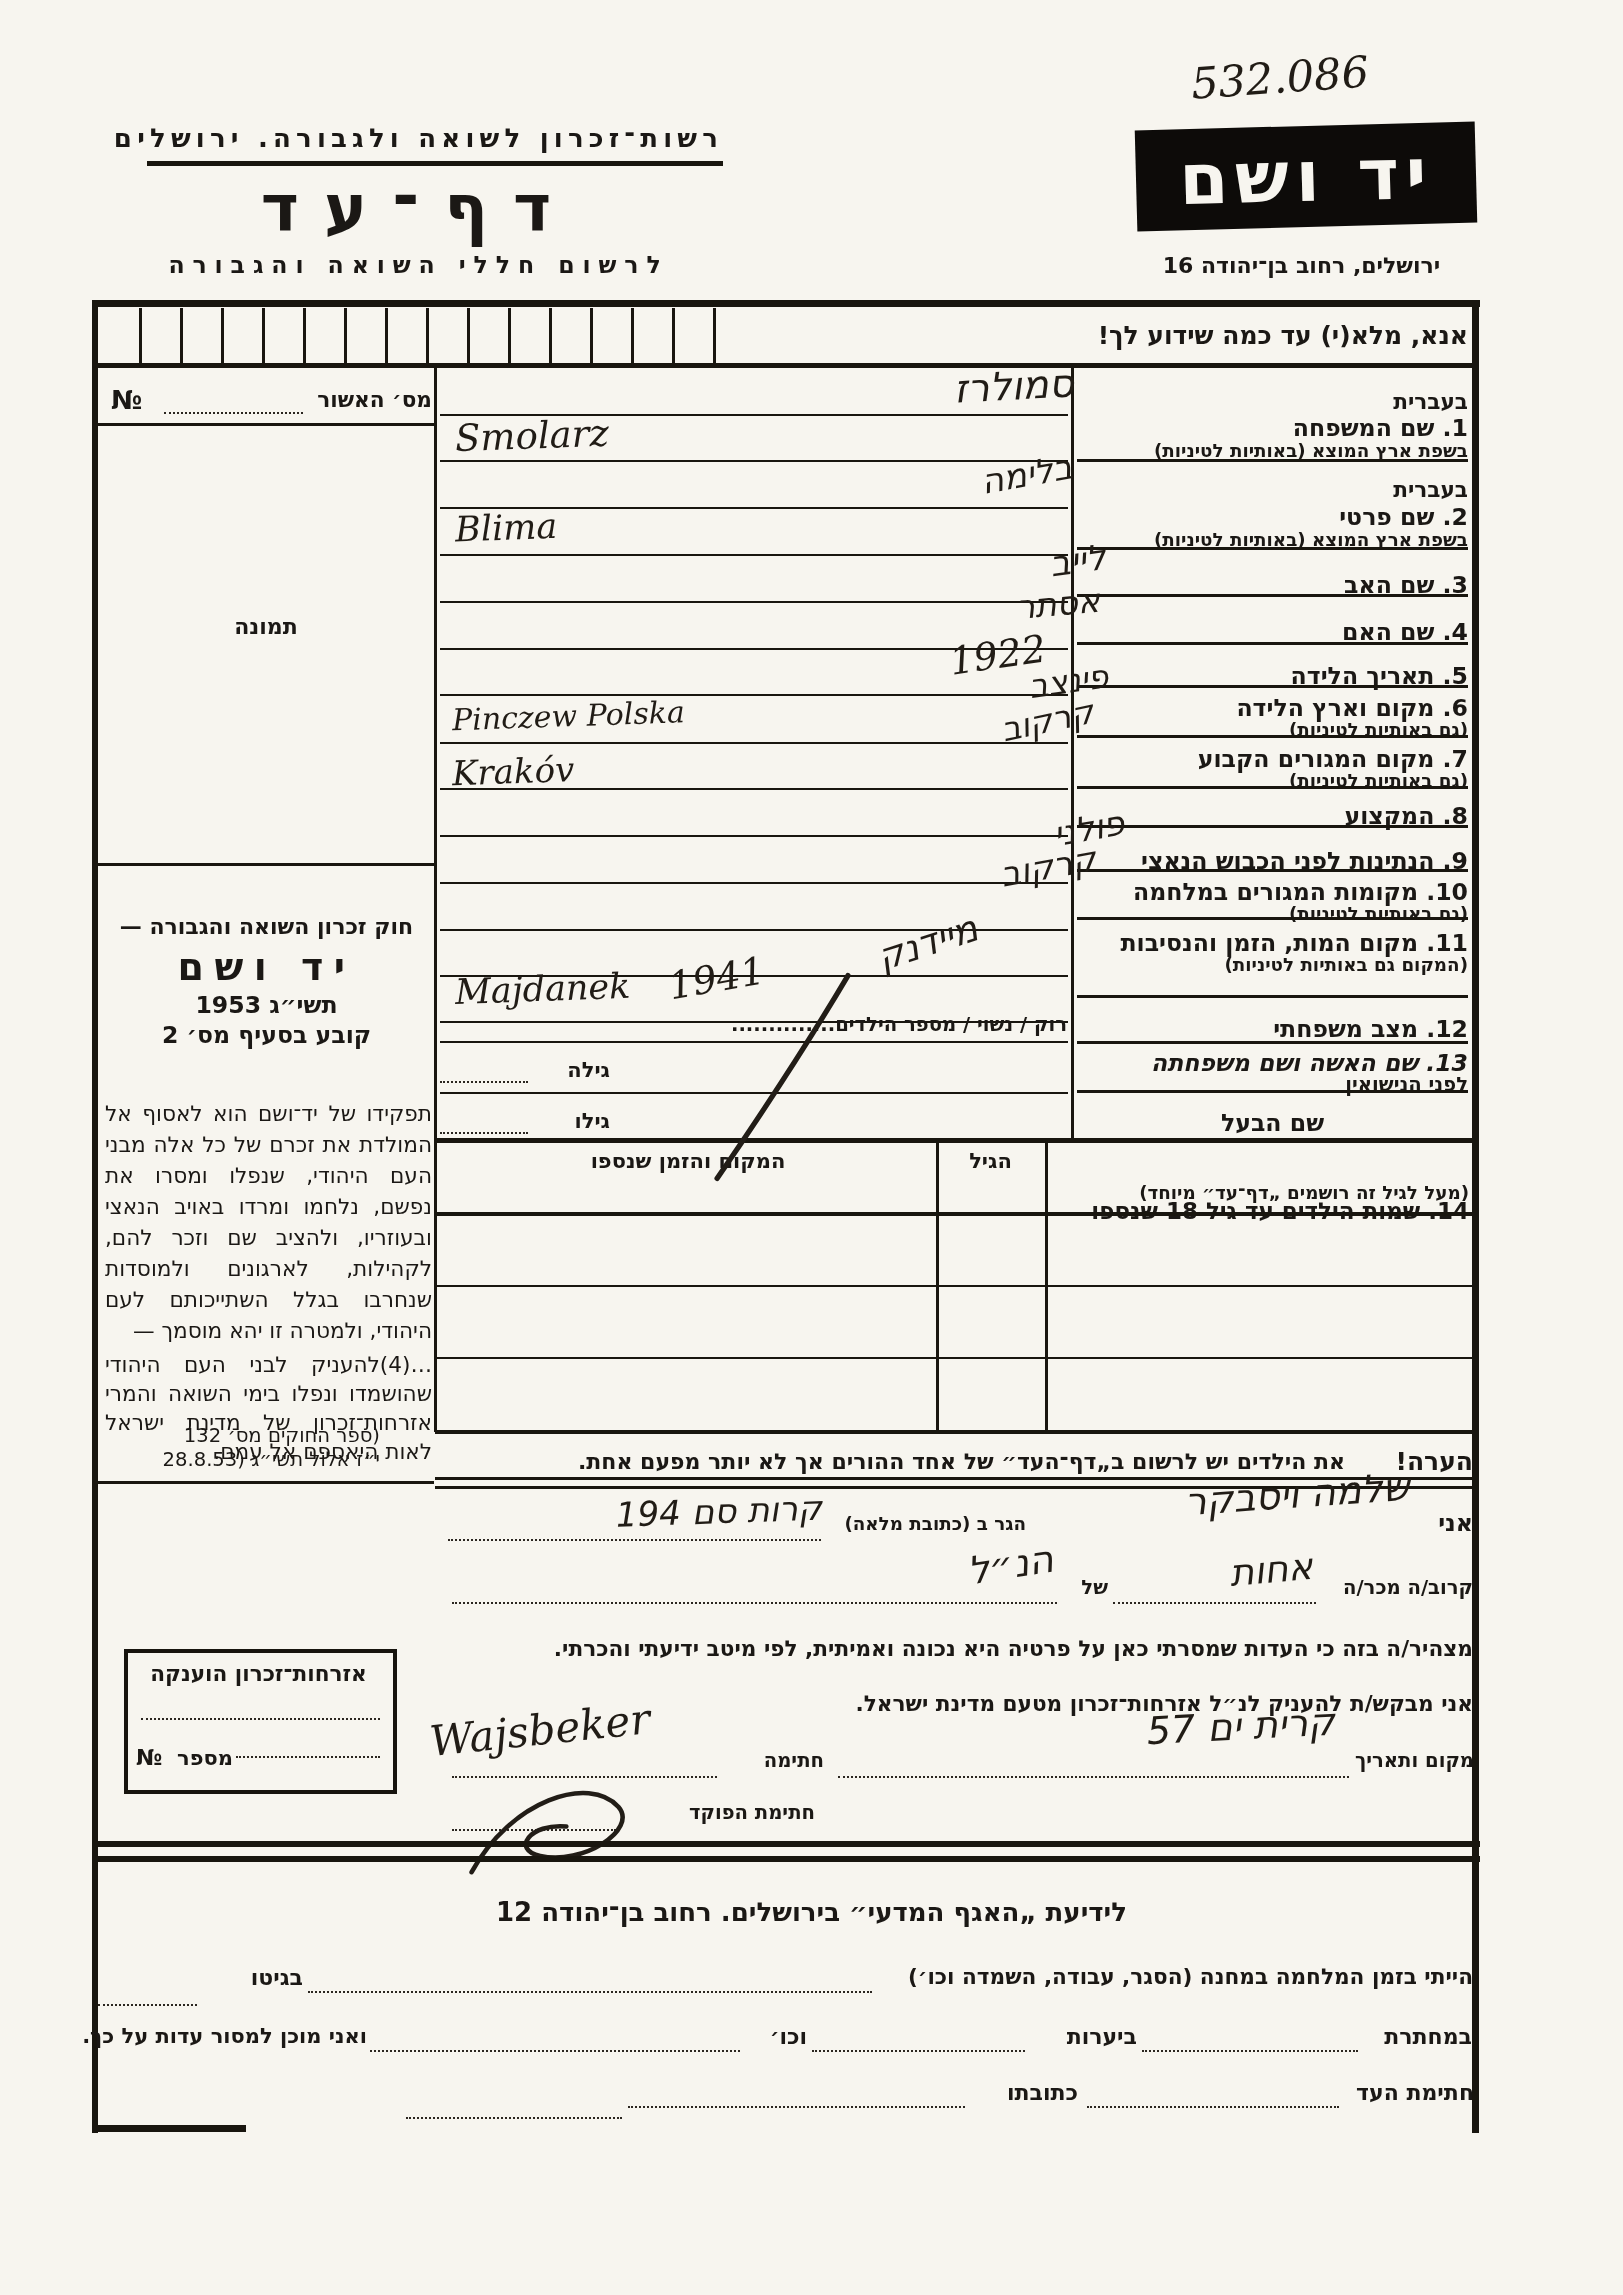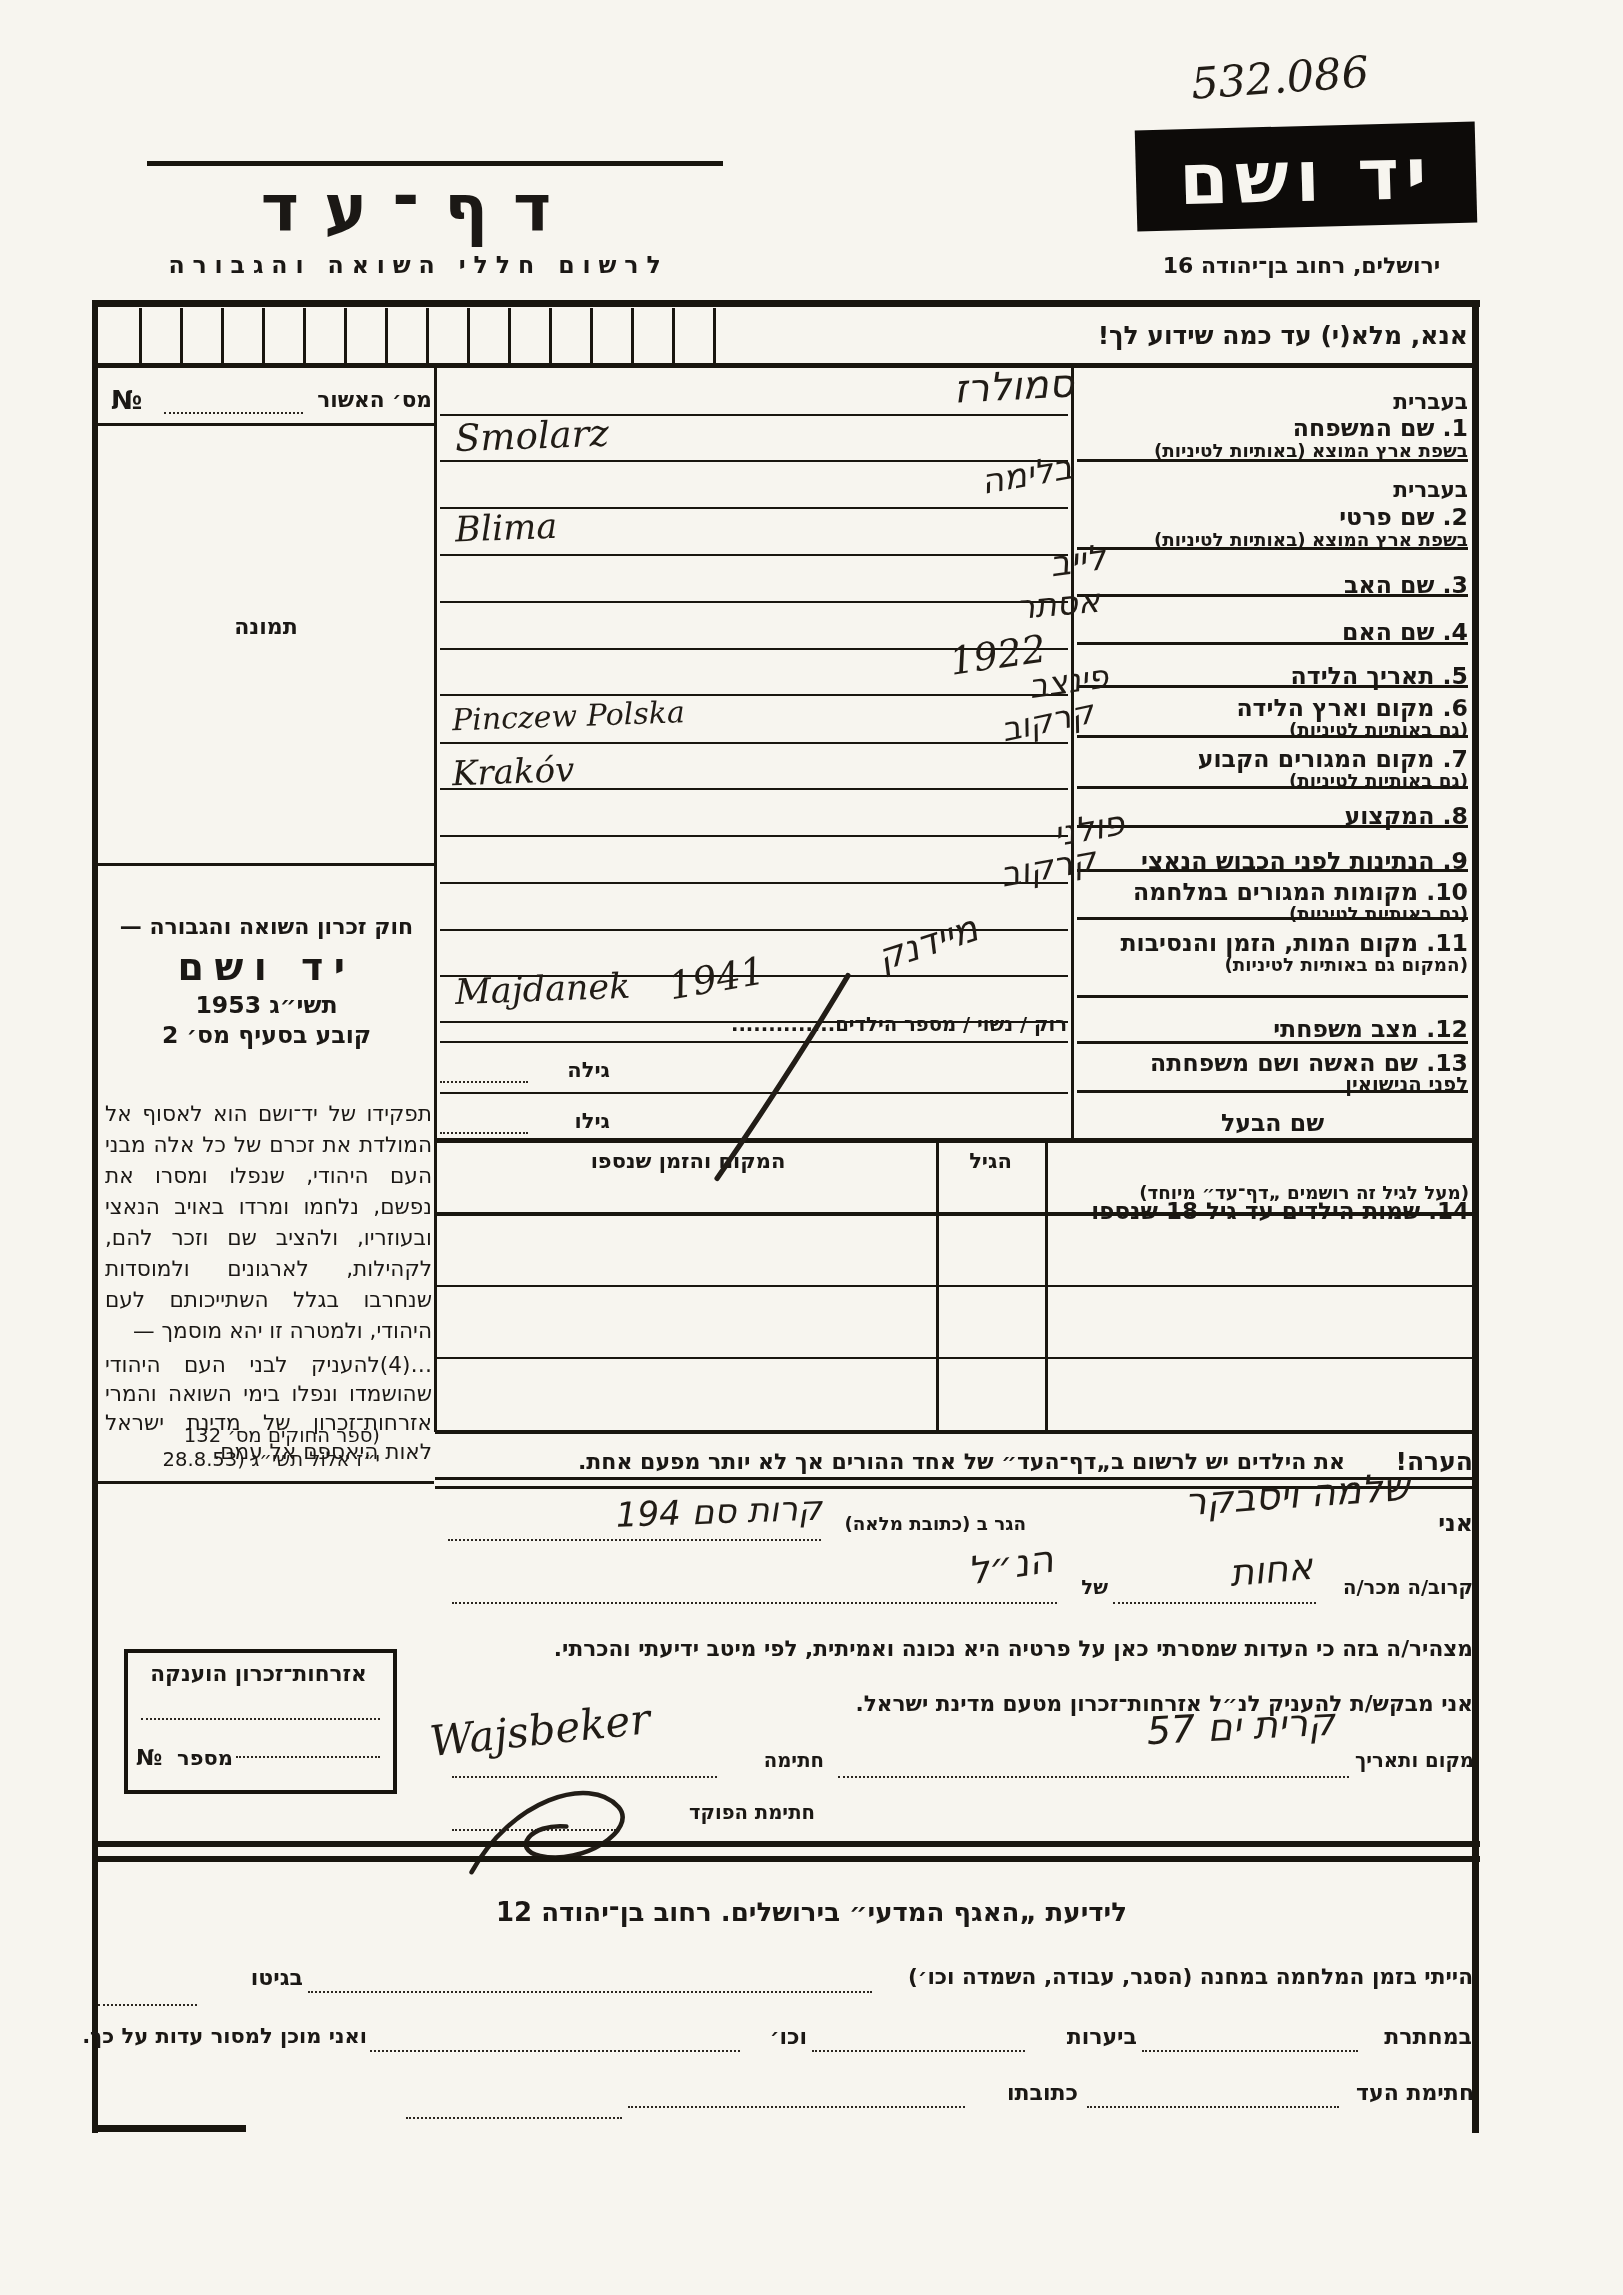--- a/index.html
+++ b/index.html
@@ -20,20 +20,21 @@
   #logo-box{position:absolute;background:#0d0b09;display:flex;align-items:center;justify-content:center;transform:rotate(-1.5deg);}
   #citz-box{position:absolute;border:4.6px solid #17140e;}
 </style>
 </head>
 <body>
 
 <div id="page">
 
   <div class="hw" style="left:1191px;top:52px;width:196px;font-size:43px;transform:rotate(-4deg);" dir="ltr">532.086</div>
 
+  <div class="t b c" style="left:111px;top:123px;width:615px;font-size:26px;letter-spacing:5.2px;" dir="rtl">רשות־זכרון לשואה ולגבורה. ירושלים</div>
   <div class="ln" style="left:147px;top:161px;width:576px;height:5.2px;"></div>
   <div class="t b c" style="left:111px;top:171px;width:615px;font-size:65px;letter-spacing:25px;" dir="rtl">דף־עד</div>
   <div class="t b c" style="left:111px;top:251px;width:615px;font-size:23.6px;letter-spacing:7.9px;" dir="rtl">לרשום חללי השואה והגבורה</div>
 
   <div id="logo-box" style="left:1136px;top:126px;width:340px;height:101px;">
     <span class="b" style="color:#f7f5ef;font-size:71px;letter-spacing:6.5px;" dir="rtl">יד ושם</span>
   </div>
   <div class="t b c" style="left:1123px;top:253px;width:357px;font-size:22px;" dir="rtl">ירושלים, רחוב בן־יהודה 16</div>
 
   <div class="ln" style="left:92px;top:300px;width:1388px;height:7.2px;"></div>
@@ -94,21 +95,21 @@
   <div class="t b r" style="left:1077px;top:903px;width:391px;font-size:18.3px;" dir="rtl">(גם באותיות לטיניות)</div>
   <div class="ln" style="left:1077px;top:917px;width:391px;height:2.6px;"></div>
 
   <div class="t b r" style="left:1077px;top:929px;width:391px;font-size:23.6px;" dir="rtl">11. מקום המות, הזמן והנסיבות</div>
   <div class="t b r" style="left:1077px;top:954px;width:391px;font-size:18.3px;" dir="rtl">(המקום גם באותיות לטיניות)</div>
   <div class="ln" style="left:1077px;top:995px;width:391px;height:2.6px;"></div>
 
   <div class="t b r" style="left:1077px;top:1015px;width:391px;font-size:23.6px;" dir="rtl">12. מצב משפחתי</div>
   <div class="ln" style="left:1077px;top:1041px;width:391px;height:2.6px;"></div>
 
-  <div class="t b r" style="left:1077px;top:1049px;width:391px;font-size:23.6px;" dir="rtl">13. שם האשה ושם משפחתה</div>
+  <div class="t b r" style="left:1077px;top:1049px;width:391px;font-size:23.6px;font-style:italic;" dir="rtl">13. שם האשה ושם משפחתה</div>
   <div class="t b r" style="left:1077px;top:1073px;width:391px;font-size:19.6px;" dir="rtl">לפני הנישואין</div>
   <div class="ln" style="left:1077px;top:1090px;width:391px;height:2.6px;"></div>
 
   <div class="t b r" style="left:1077px;top:1109px;width:391px;font-size:23.6px;text-align:center;" dir="rtl">שם הבעל</div>
 
   <div class="ln" style="left:435px;top:1138px;width:1037px;height:5.2px;"></div>
 
   <div class="t b r wrap" style="left:1084px;top:1153px;width:385px;font-size:23px;" dir="rtl">14. שמות הילדים עד גיל 18 שנספו</div>
   <div class="t b r" style="left:1084px;top:1182px;width:385px;font-size:18.3px;" dir="rtl">(מעל לגיל זה רושמים „דף־עד״ מיוחד)</div>
   <div class="ln" style="left:1047px;top:1212px;width:425px;height:3.9px;"></div>

